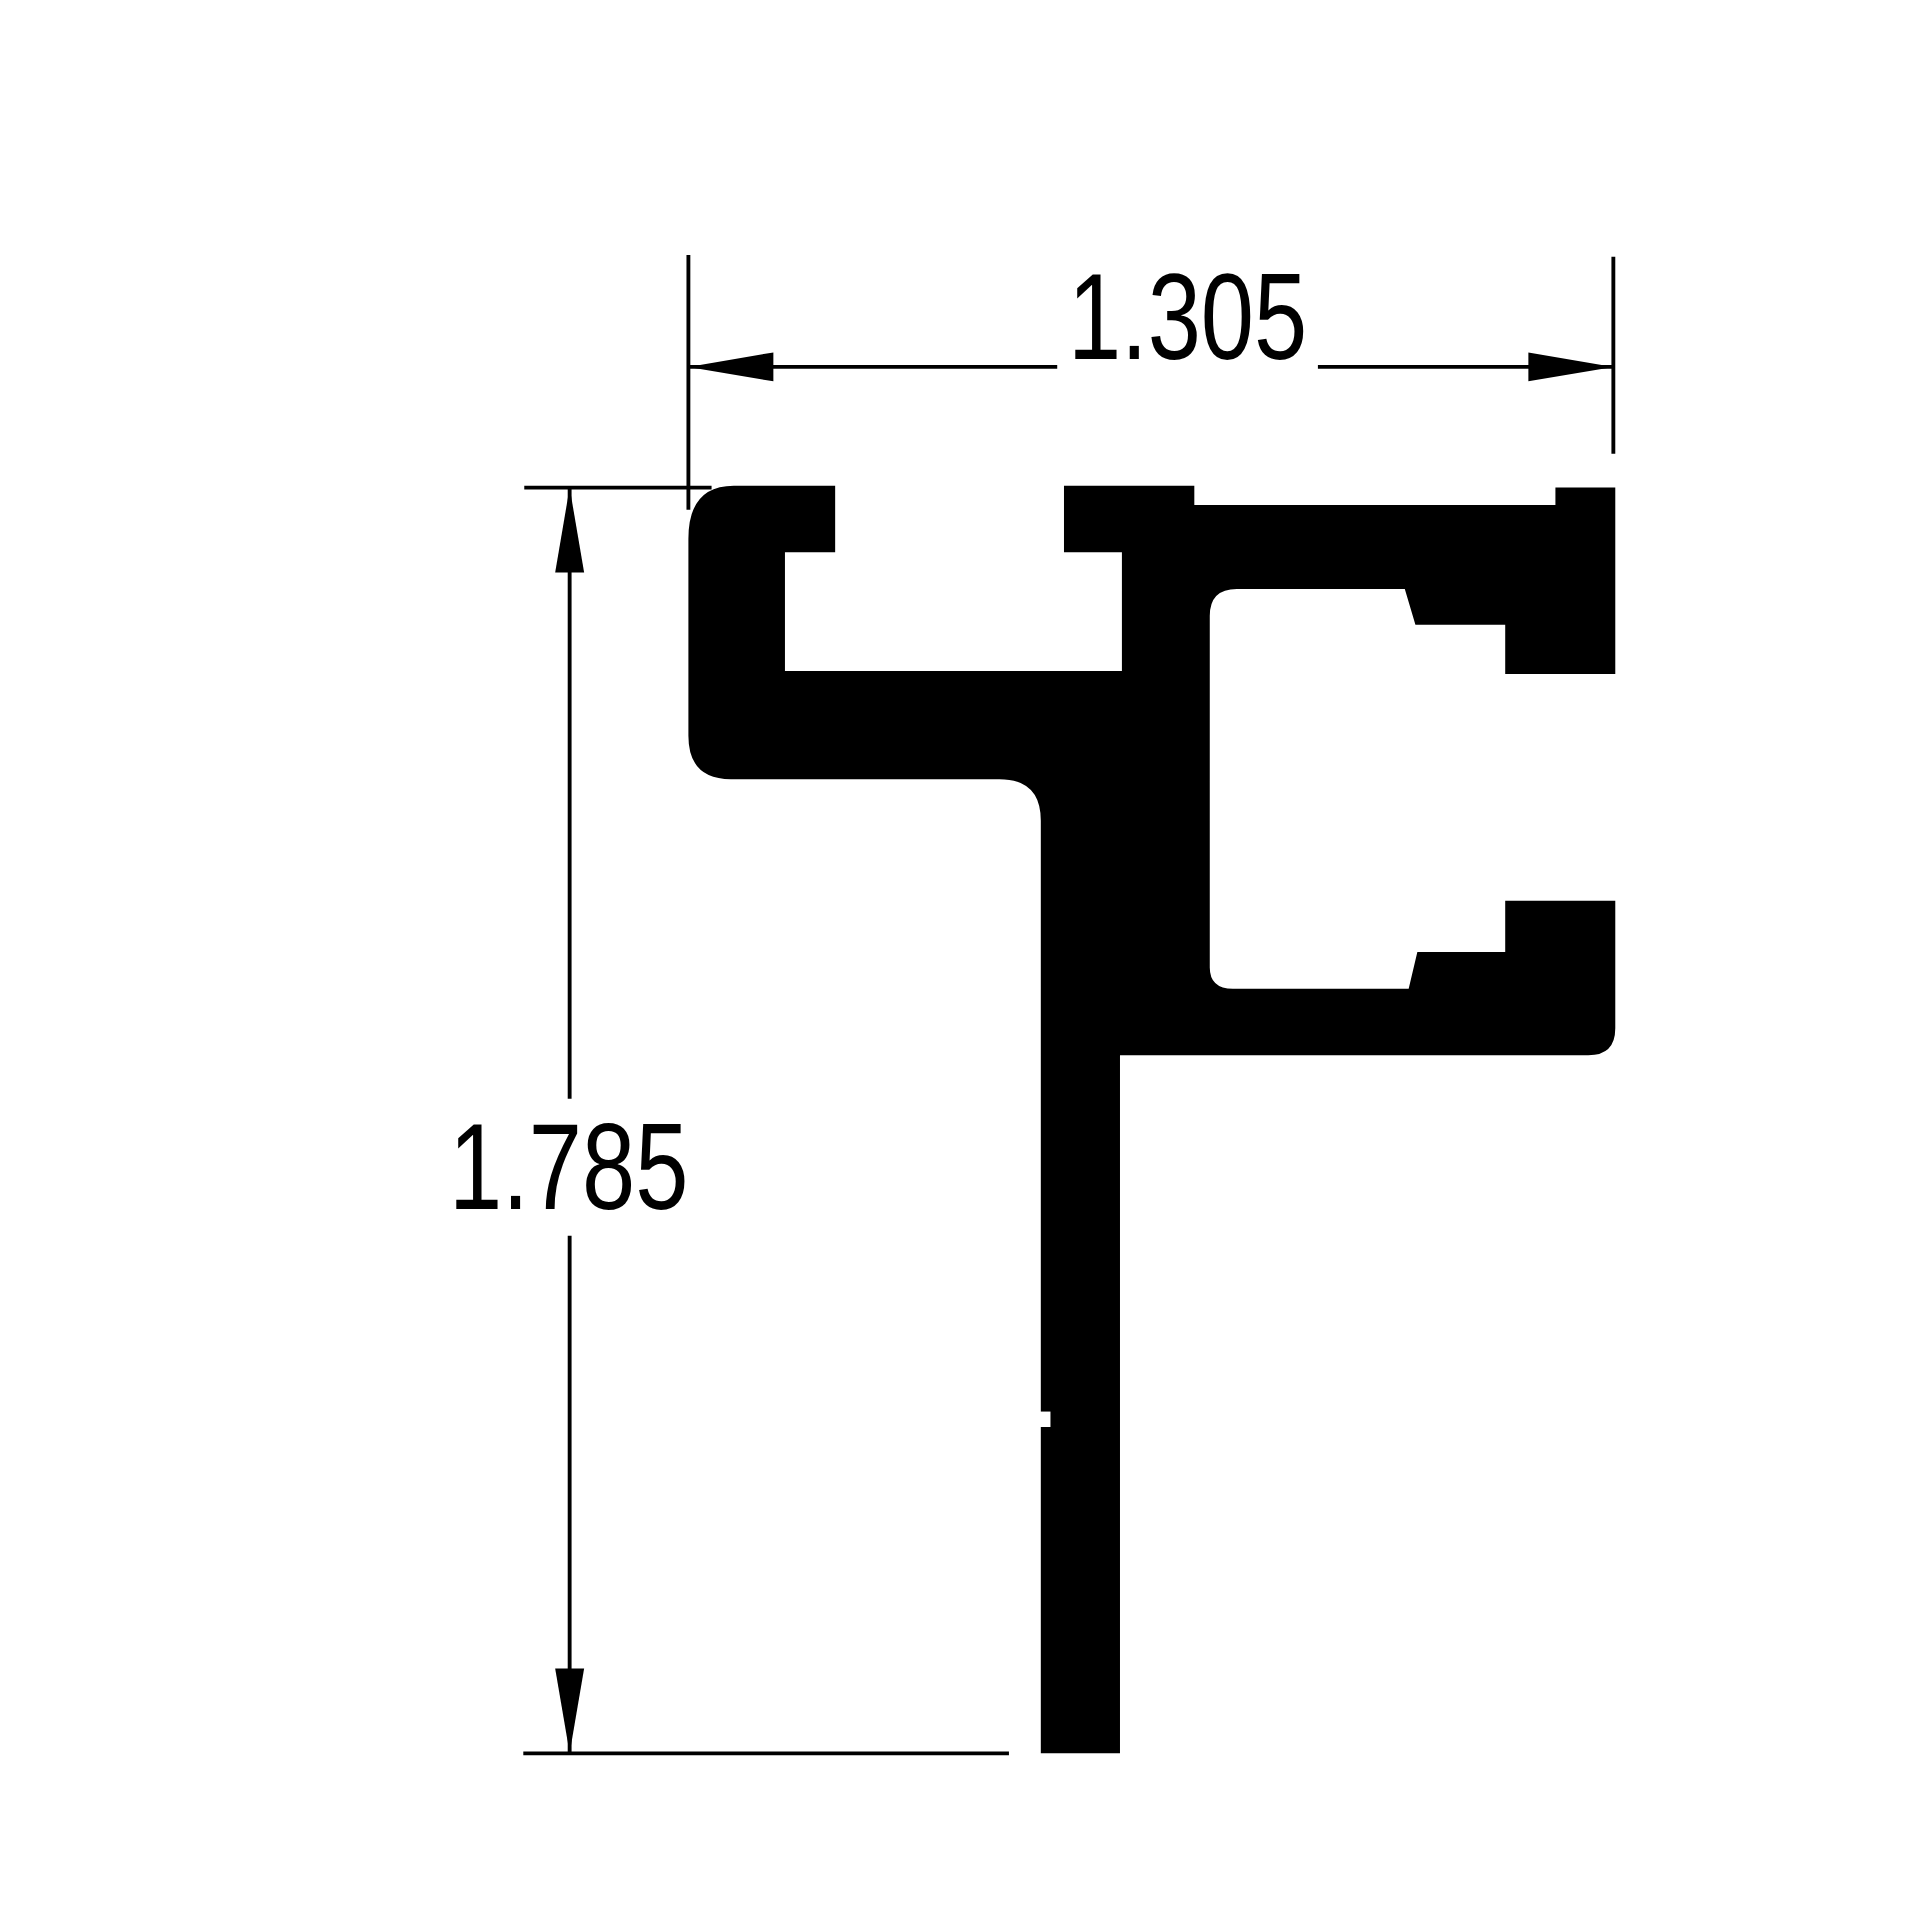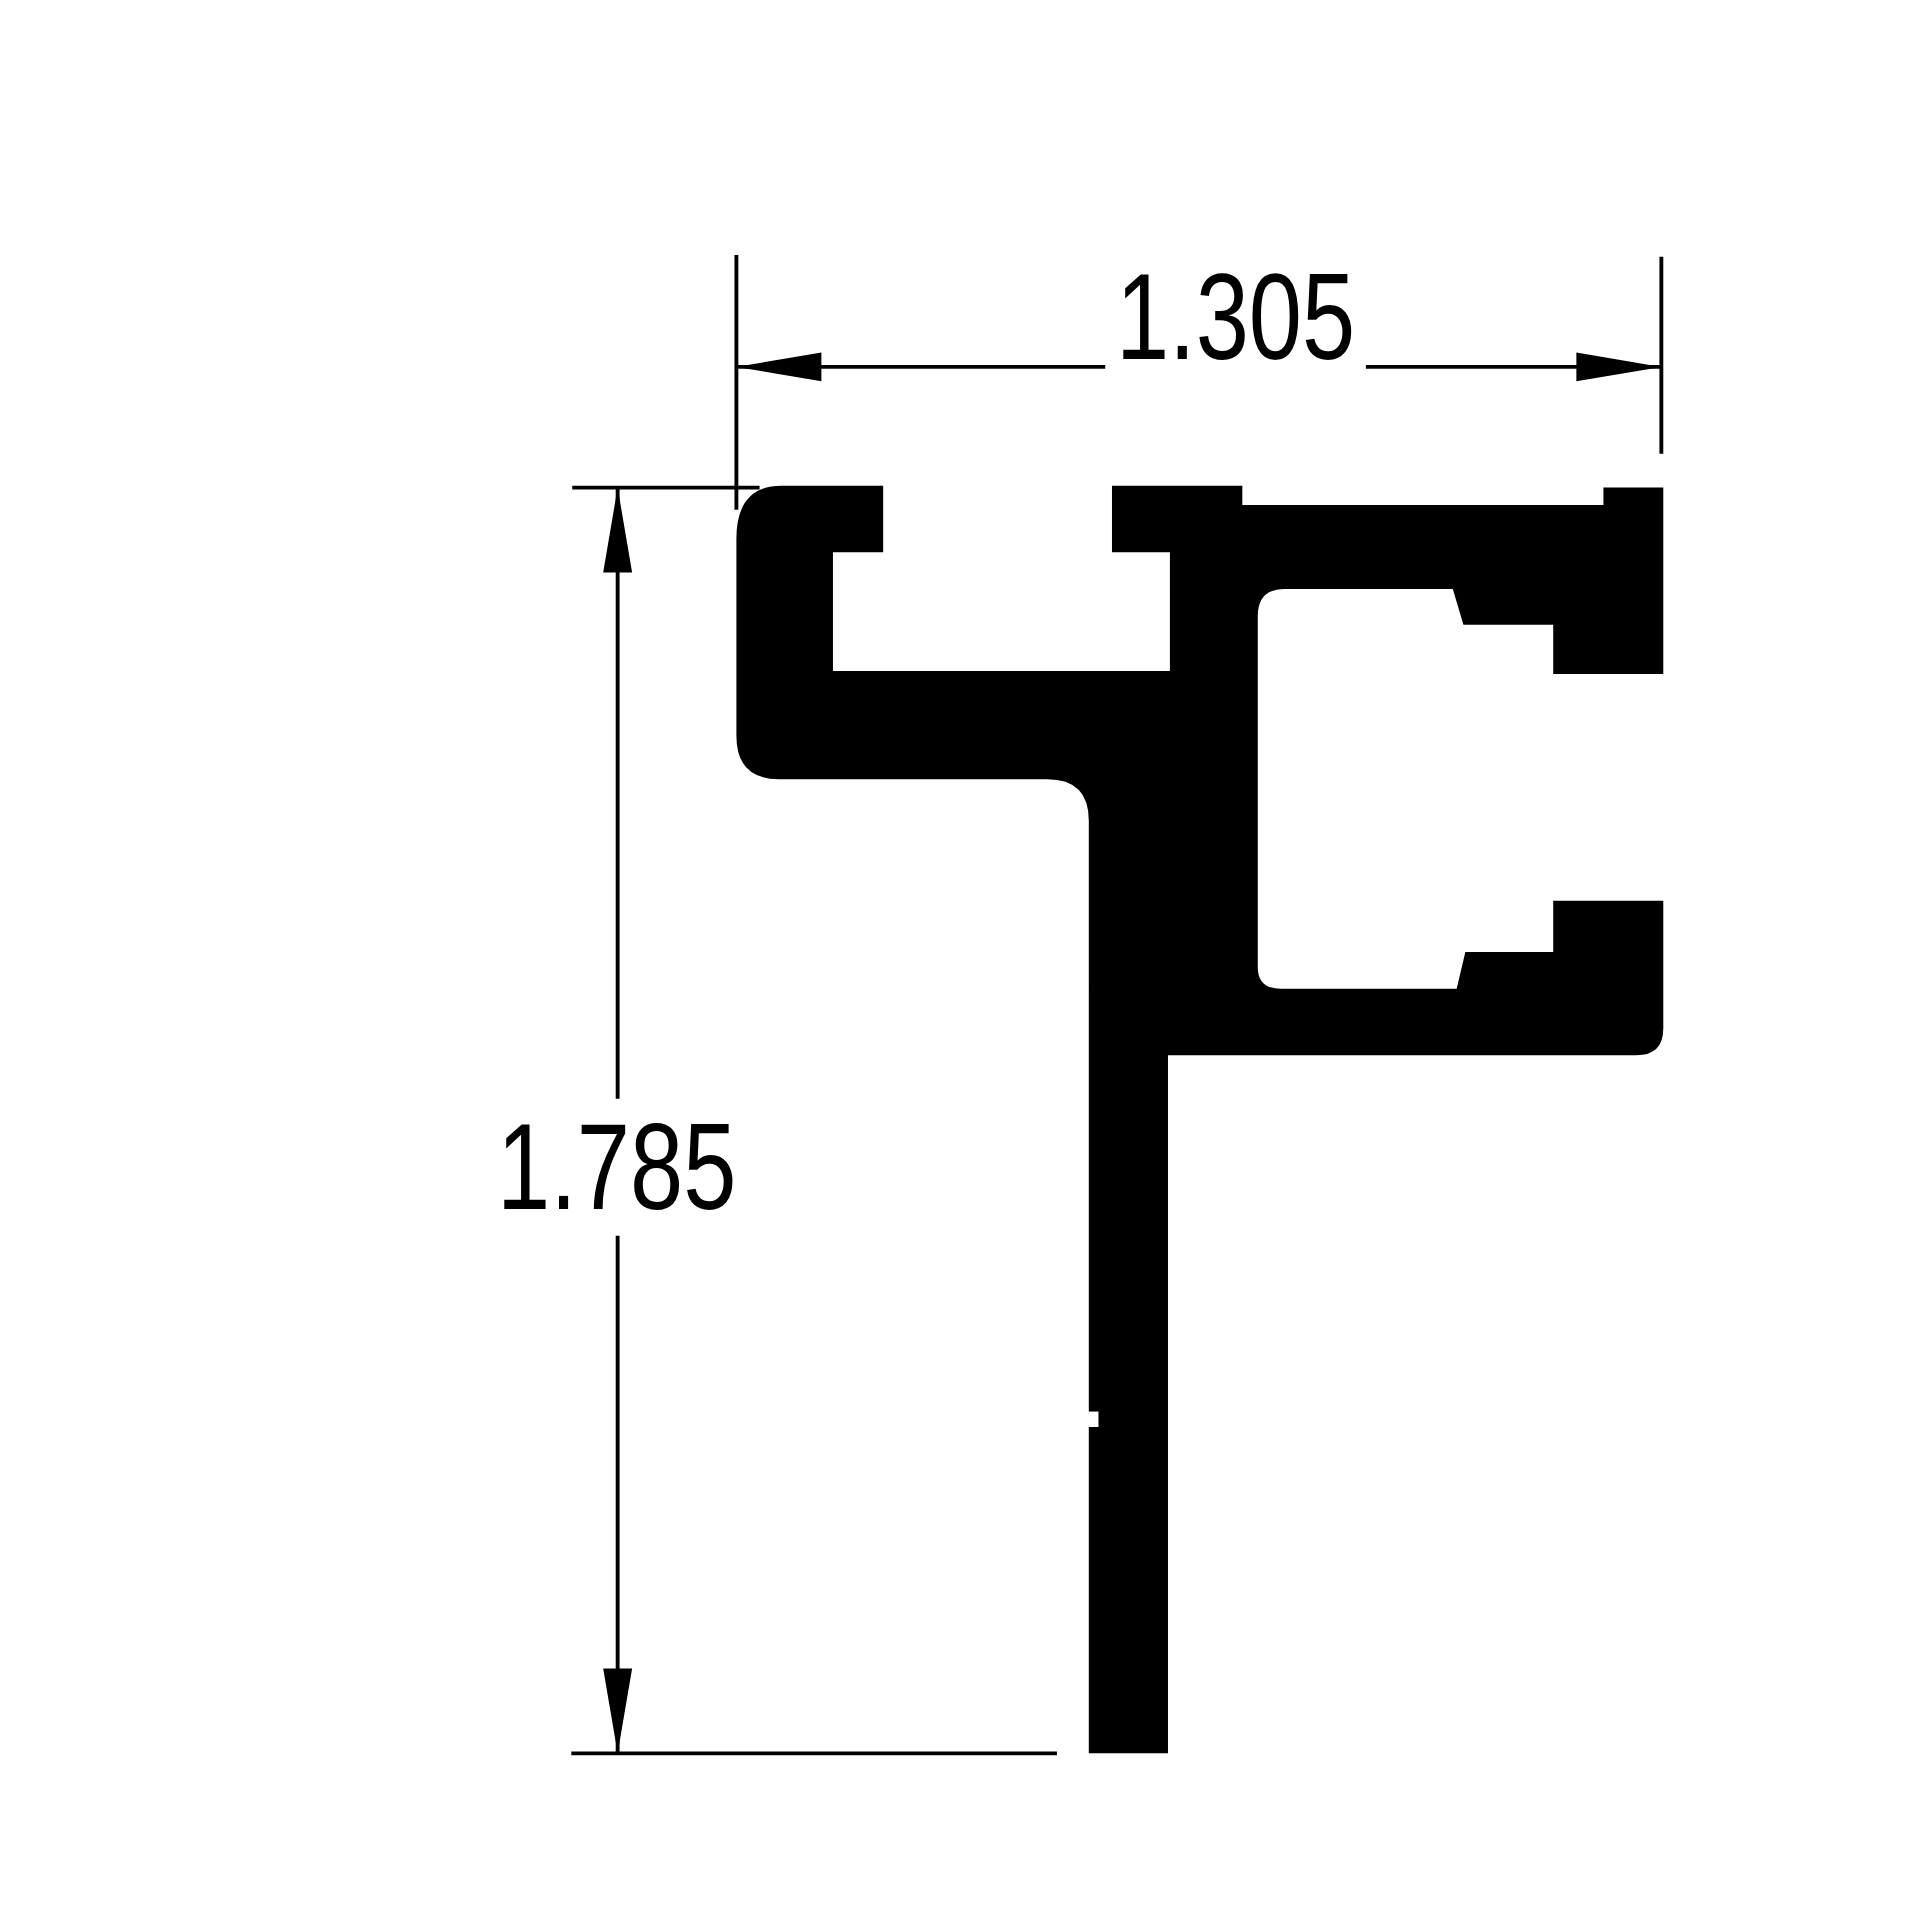--- a/index.html
+++ b/index.html
@@ -7,21 +7,20 @@
     padding: 0;
     background: #ffffff;
     width: 1931px;
     height: 1931px;
     font-family: "Liberation Sans", sans-serif;
   }
   #stage {
     width: 1761px;
     height: 1931px;
     position: relative;
-    padding-left: 48px;
   }
   svg { display: block; }
   .ink-line { stroke: #000000; stroke-width: 4; fill: none; }
   .ink-fill { fill: #000000; stroke: none; }
   .dim-text {
     fill: #000000;
     font-family: "Liberation Sans", sans-serif;
     font-size: 127px;
     text-anchor: middle;
   }

